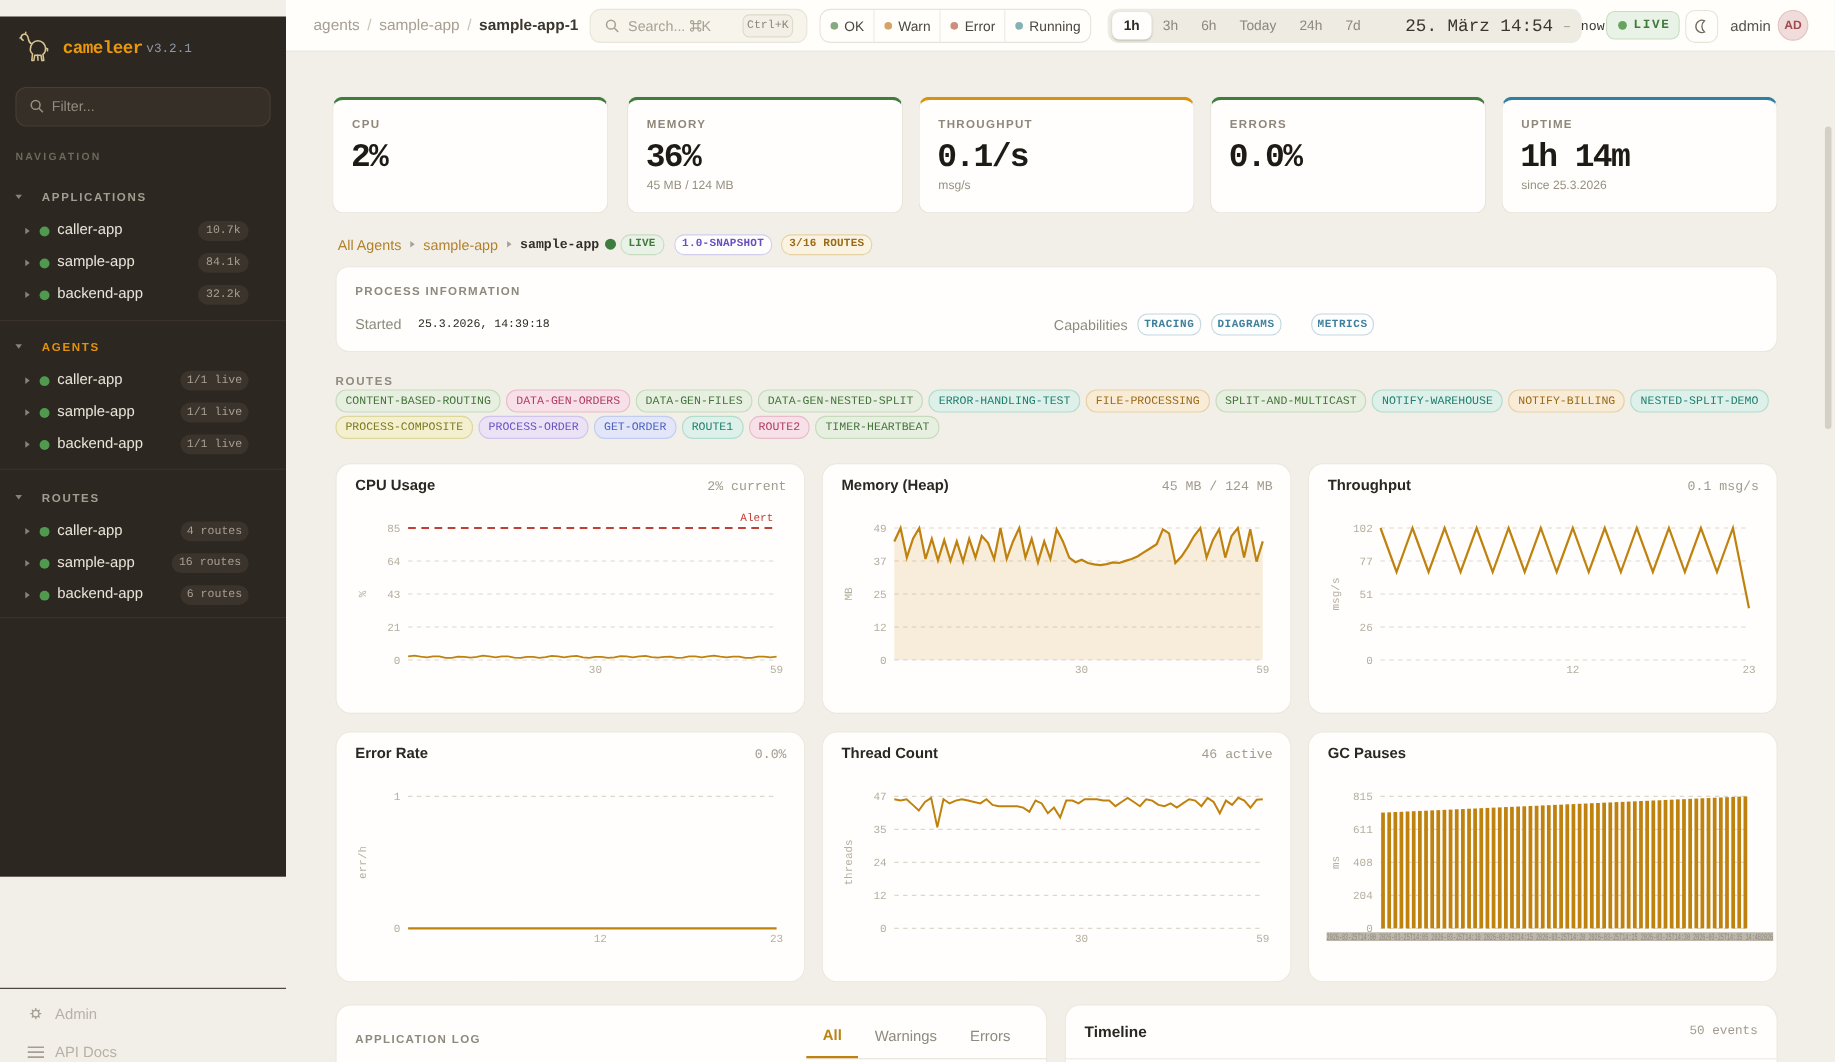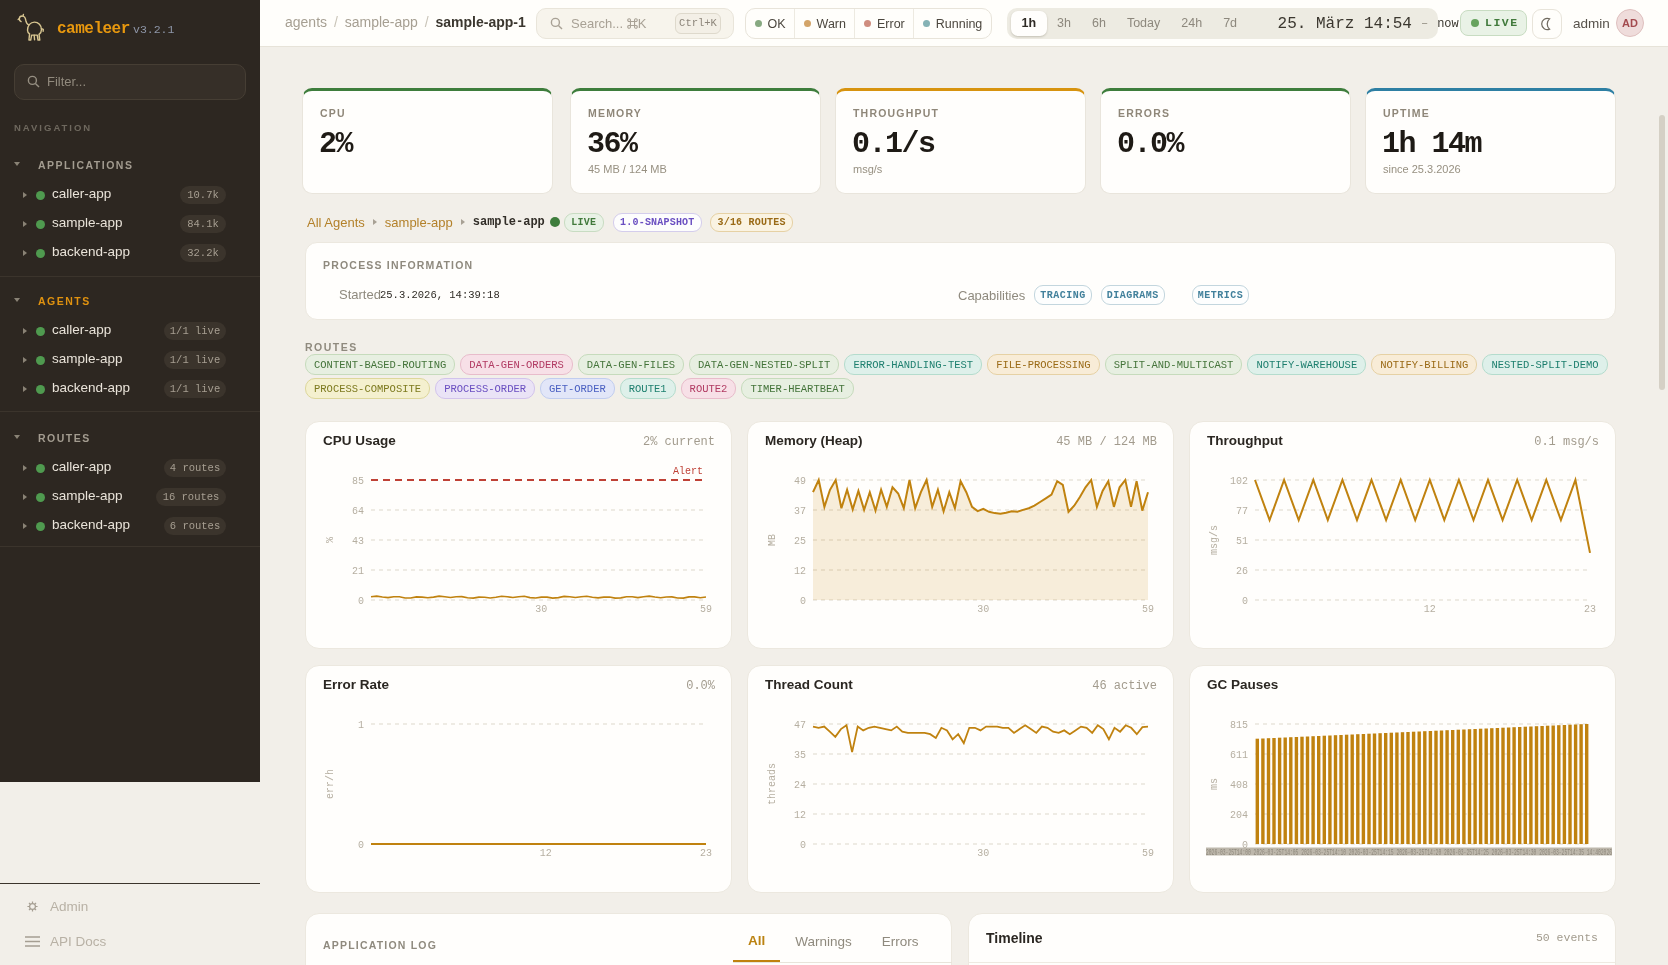--- a/index.html
+++ b/index.html
@@ -1,16 +1,16 @@
 <!DOCTYPE html>
 <html><head><meta charset="utf-8">
 <style>
 * { margin:0; padding:0; }
 html,body { width:1668px; height:965px; overflow:hidden; background:#f2efe9; font-family:Liberation Sans, sans-serif; -webkit-font-smoothing:antialiased; }
-.sidebar { position:absolute; left:0; top:0; width:260px; height:782px; background:#2d2721; }
+.sidebar { position:absolute; left:0; top:15px; width:260px; height:782px; background:#2d2721; }
 .sdiv { position:absolute; left:0; width:260px; height:1px; background:#3b342c; }
 .shead { position:absolute; left:38px; font-size:10.5px; font-weight:bold; letter-spacing:1.5px; }
 .sdot { position:absolute; left:36px; width:9px; height:9px; border-radius:50%; background:#4f9a4f; }
 .sname { position:absolute; left:52px; font-size:13.5px; color:#e9e3d9; }
 .sbadge { position:absolute; right:34px; height:18px; border-radius:9px; background:#3b342c; font-family:Liberation Mono, monospace; font-size:10.5px; color:#a79f92; text-align:center; line-height:18px; }
 .topbar { position:absolute; left:260px; top:0; width:1408px; height:47px; background:#fffefb; border-bottom:1px solid #e7e3d9; box-sizing:border-box; }
 .lcell { display:inline-flex; align-items:center; padding:0 8.5px; height:100%; font-size:12.5px; color:#4c473f; border-right:1px solid #edeae1; }
 .lcell:last-child { border-right:none; }
 .ldot { width:7px; height:7px; border-radius:50%; margin-right:6px; }
 .tchip { display:inline-block; padding:0 10.5px; height:25px; line-height:25px; border-radius:7px; font-size:12.5px; color:#8d887d; }
@@ -56,21 +56,21 @@
 <span style="font-size:13px;color:#b3812a;">sample-app</span>
 <span class="c2sep"></span>
 <span style="font-family:Liberation Mono, monospace;font-weight:bold;font-size:12px;color:#322e28;">sample-app</span>
 <span style="width:10px;height:10px;border-radius:50%;background:#3e7d3c;margin-left:5px;"></span>
 <span class="c2chip" style="background:#e9f2e6;border-color:#c8dcc2;color:#417a3c;margin-left:4px;">LIVE</span>
 <span class="c2chip" style="background:#fdfdfd;border-color:#d4cdec;color:#6a4fc1;margin-left:9px;">1.0-SNAPSHOT</span>
 <span class="c2chip" style="background:#faf3e2;border-color:#e6d1a4;color:#9a6a16;margin-left:8px;">3/16 ROUTES</span>
 </div>
 <div style="position:absolute;left:305px;top:242px;width:1311px;height:78px;background:#fffefc;border:1px solid #ece8df;border-radius:12px;box-sizing:border-box;"></div>
 <span style="position:absolute;left:323px;top:259px;font-size:10.5px;font-weight:bold;letter-spacing:1.2px;color:#8f8a7e;">PROCESS INFORMATION</span>
-<span style="position:absolute;left:323px;top:287px;font-size:13px;color:#8f8a7e;margin-left:16px;">Started</span>
+<span style="position:absolute;left:323px;top:287px;font-size:13px;color:#8f8a7e;">Started</span>
 <span style="position:absolute;left:380px;top:289px;font-family:Liberation Mono, monospace;font-size:10.5px;color:#2e2a24;">25.3.2026, 14:39:18</span>
 <div style="position:absolute;left:958px;top:285px;display:flex;align-items:center;">
 <span style="font-size:13px;color:#8f8a7e;">Capabilities</span>
 <span style="height:18px;display:inline-flex;align-items:center;padding:0 5px;border:1px solid #c3d6de;border-radius:9px;background:#fdfefe;font-family:Liberation Mono, monospace;font-weight:bold;font-size:10px;letter-spacing:0.5px;color:#41809b;margin-left:9px;">TRACING</span>
     <span style="height:18px;display:inline-flex;align-items:center;padding:0 5px;border:1px solid #c3d6de;border-radius:9px;background:#fdfefe;font-family:Liberation Mono, monospace;font-weight:bold;font-size:10px;letter-spacing:0.5px;color:#41809b;margin-left:9px;">DIAGRAMS</span>
     <span style="height:18px;display:inline-flex;align-items:center;padding:0 5px;border:1px solid #c3d6de;border-radius:9px;background:#fdfefe;font-family:Liberation Mono, monospace;font-weight:bold;font-size:10px;letter-spacing:0.5px;color:#41809b;margin-left:27px;">METRICS</span>
 </div>
 <span style="position:absolute;left:305px;top:341px;font-size:10.5px;font-weight:bold;letter-spacing:1.5px;color:#8f8a7e;">ROUTES</span>
 <div style="position:absolute;left:305px;top:354px;width:1311px;display:flex;gap:5px;">
     <span class="rb" style="background:#e7efe1;border-color:#c6dbbc;color:#44743a;">CONTENT-BASED-ROUTING</span>

